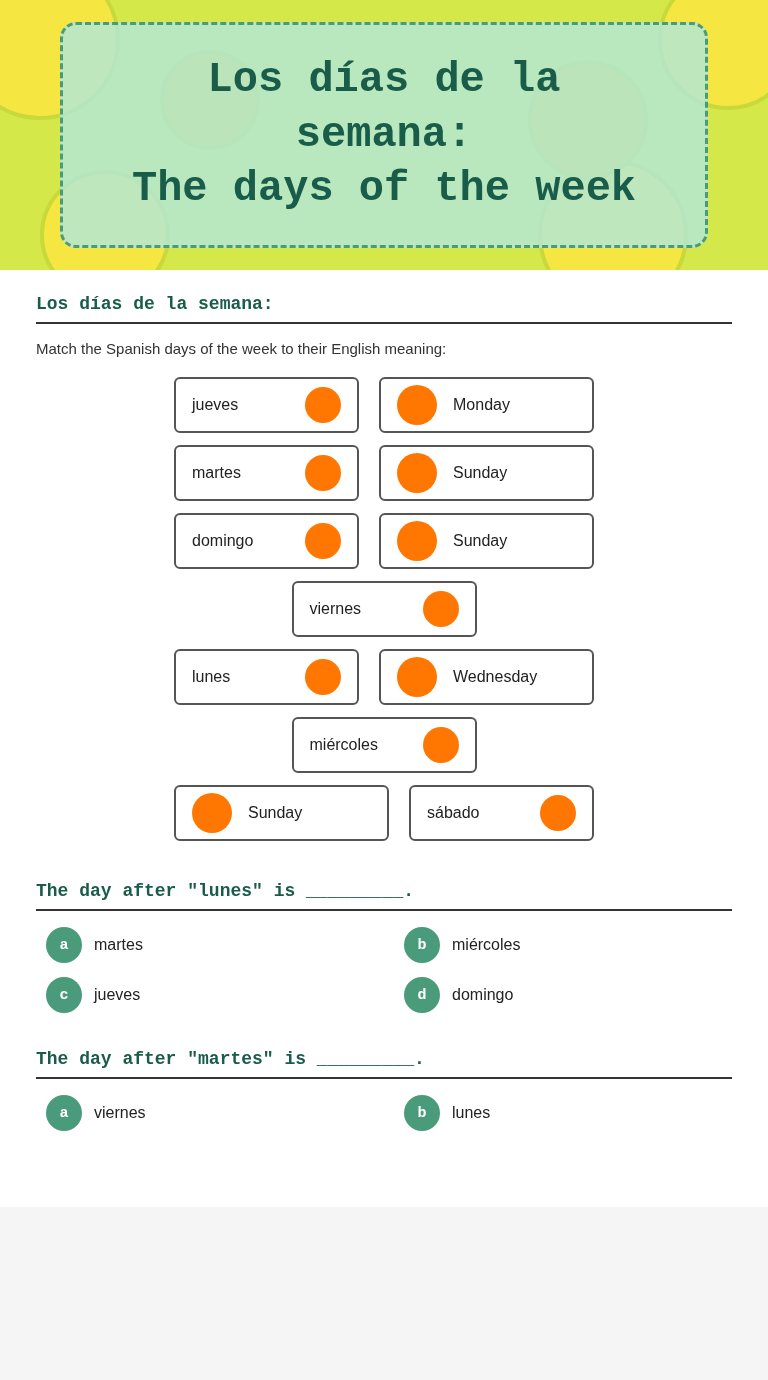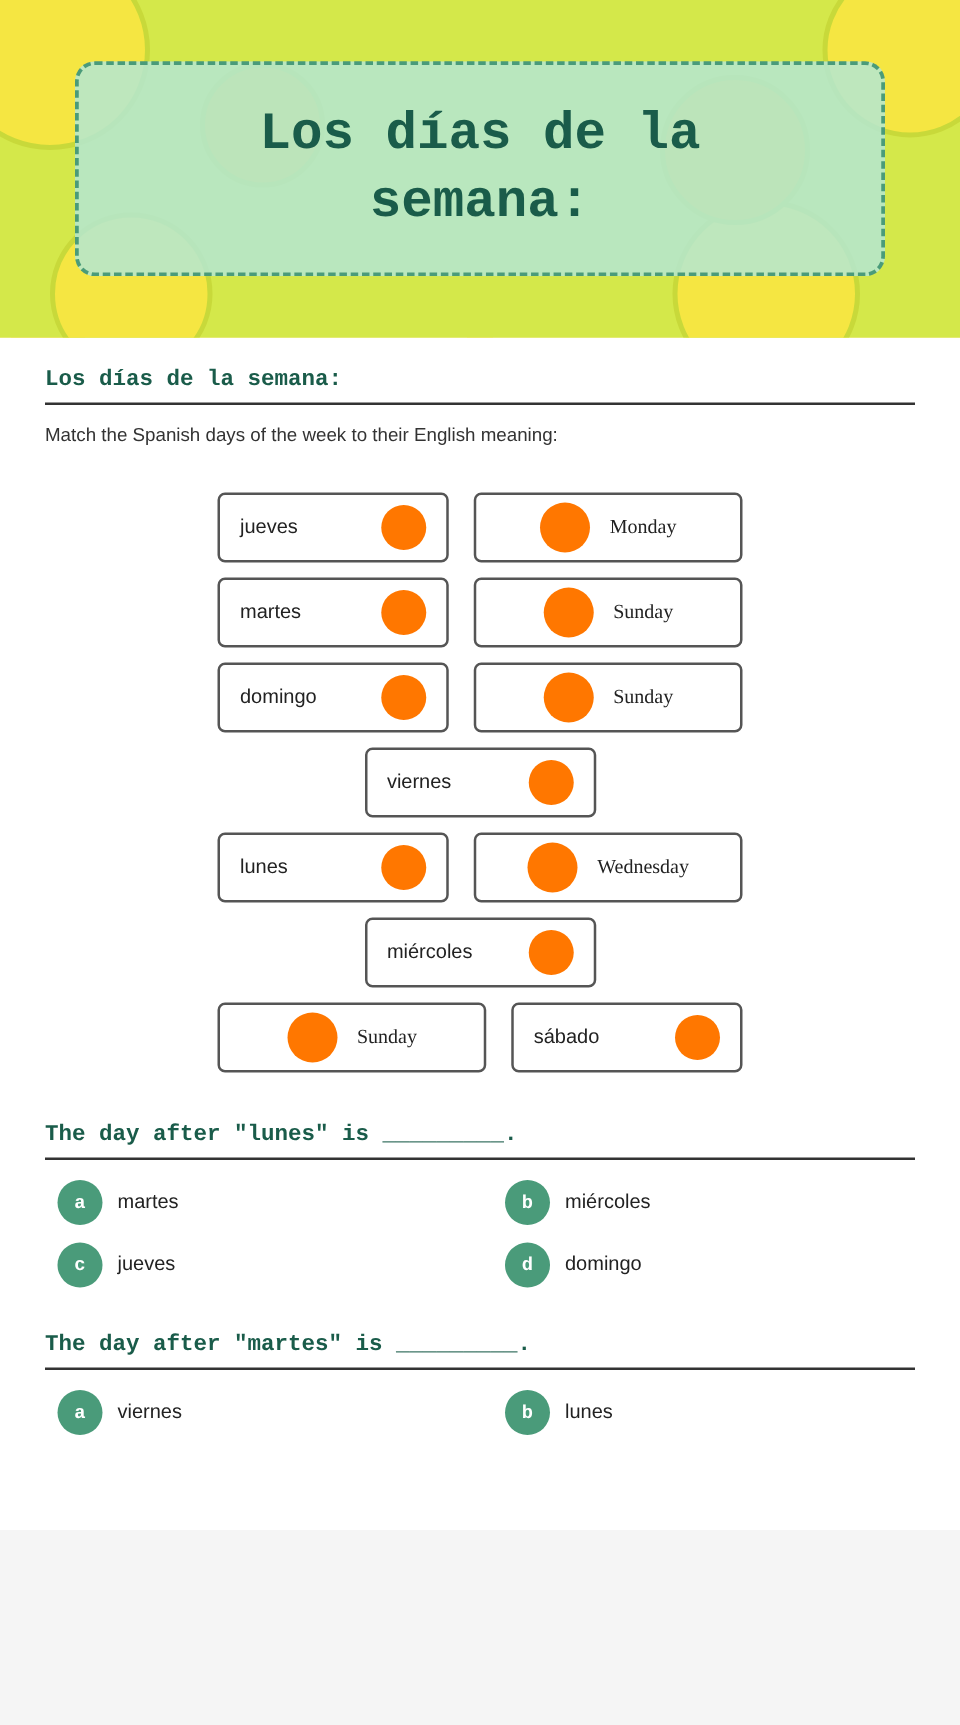--- a/index.html
+++ b/index.html
@@ -78,21 +78,21 @@
 
     .section-divider {
       border: none;
       border-top: 2px solid #333;
       margin-bottom: 16px;
     }
 
     .instructions {
       font-size: 15px;
       color: #333;
-      margin-bottom: 37px;
+      margin-bottom: 20px;
     }
 
     
     .matching-container {
       display: flex;
       flex-direction: column;
       gap: 12px;
       margin-bottom: 40px;
     }
 
@@ -112,24 +112,23 @@
       min-width: 160px;
       height: 56px;
     }
 
     .match-box-left {
       justify-content: space-between;
       width: 185px;
     }
 
     .match-box-right {
-      justify-content: center;
+      justify-content: flex-start;
       gap: 16px;
       width: 215px;
-      font-family: Liberation Serif, serif;
     }
 
     .match-word {
       font-size: 16px;
       color: #222;
     }
 
     .orange-dot {
       width: 36px;
       height: 36px;
@@ -207,20 +206,21 @@
     <div class="lemon-circle" style="width:160px;height:160px;top:-40px;left:-40px;"></div>
     <div class="lemon-circle" style="width:140px;height:140px;top:-30px;right:-30px;"></div>
     <div class="lemon-circle" style="width:130px;height:130px;bottom:-30px;left:40px;"></div>
     <div class="lemon-circle" style="width:150px;height:150px;bottom:-40px;right:80px;"></div>
     <div class="lemon-circle" style="width:120px;height:120px;top:60px;right:120px;background:#e8d830;"></div>
     <div class="lemon-circle" style="width:100px;height:100px;top:50px;left:160px;background:#e8d830;"></div>
   </div>
   <div class="title-box">
     <div class="title-text">
       <span>Los días de la semana:</span><br>
+      <span>The days of the week</span>
     </div>
   </div>
 </div>
 
 <div class="main-content">
 
   <div class="section-title">Los días de la semana:</div>
   <hr class="section-divider">
   <p class="instructions">Match the Spanish days of the week to their English meaning:</p>
 

